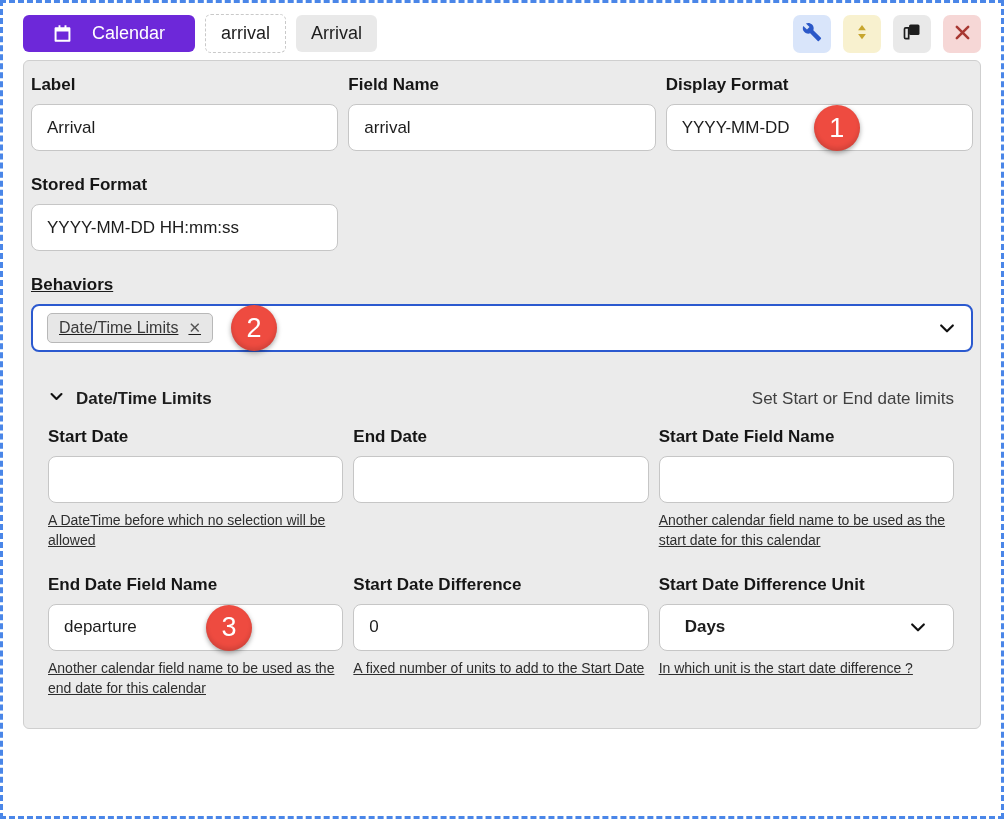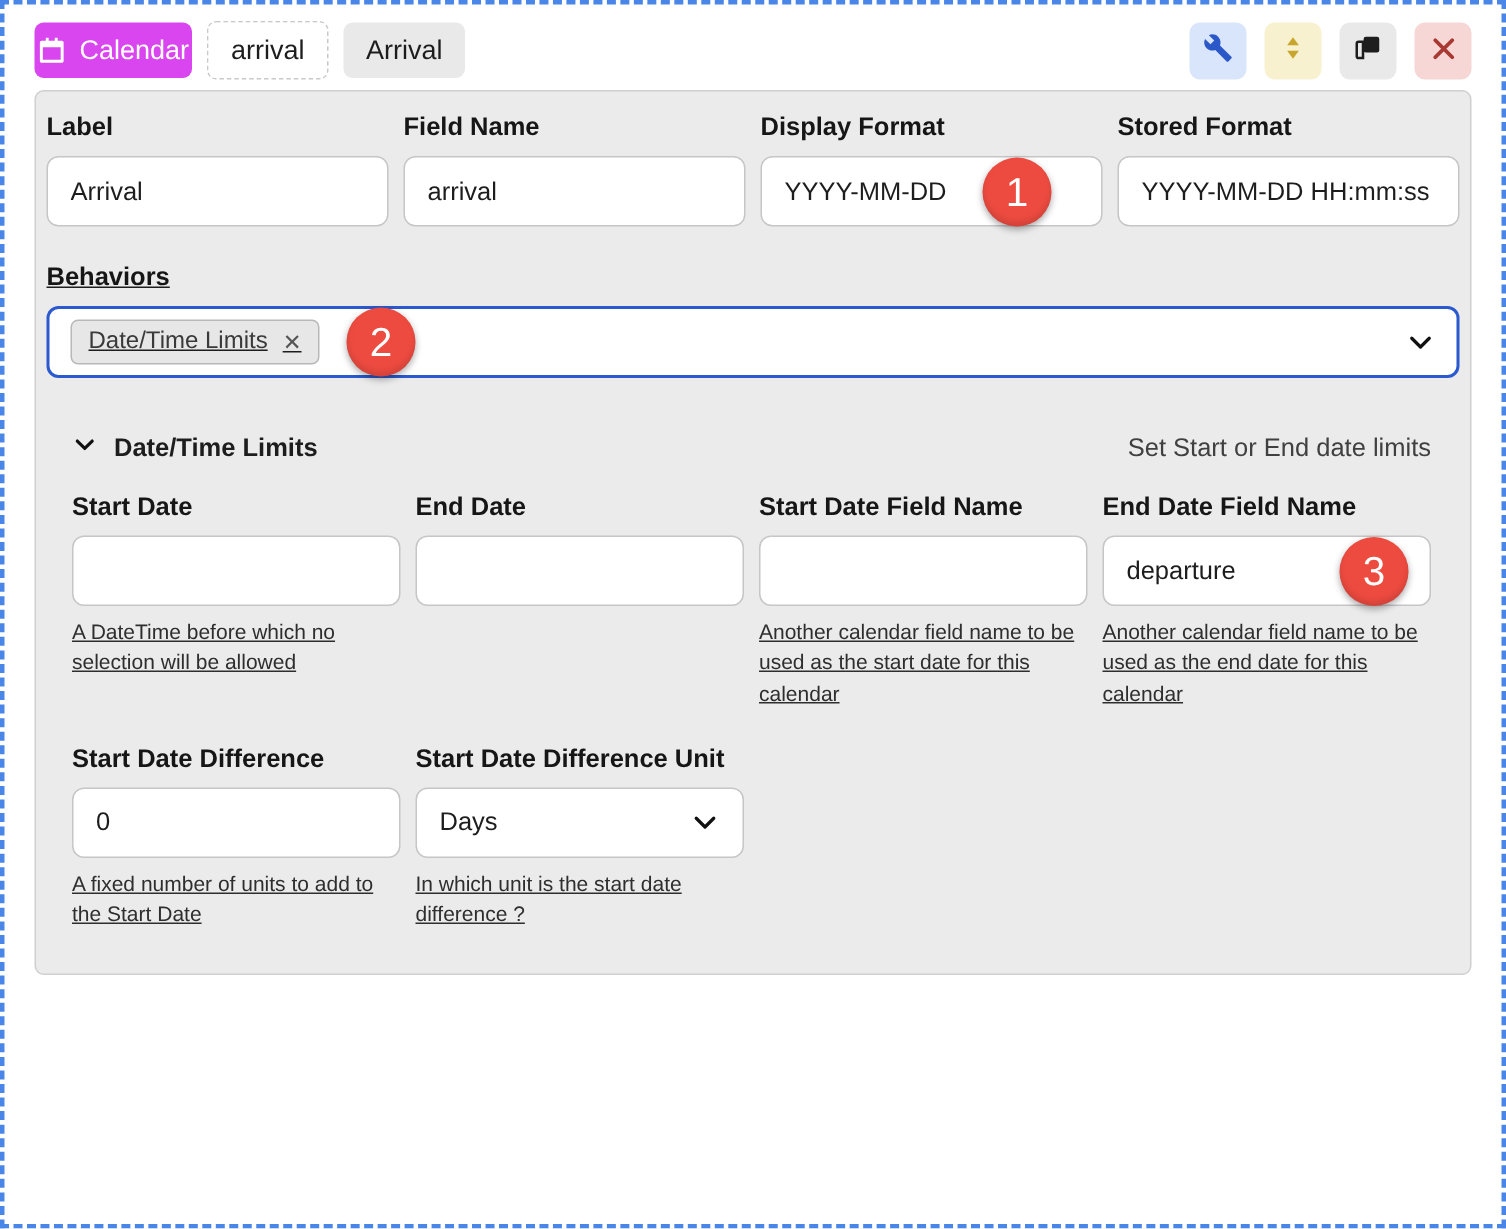--- a/index.html
+++ b/index.html
@@ -16,24 +16,24 @@
     border: 3px dashed #4a86e8;
     background: #fff;
   }
   
   .hdr {
     display: flex; align-items: center;
     padding: 11px 20px 0 20px;
     gap: 10px;
   }
   .type-badge {
-    display: inline-flex; align-items: center; gap: 9px;
-    background: #d946ef; color: #fff;
+    display: inline-flex; align-items: center; gap: 20px;
+    background: #6d28d9; color: #fff;
     font-size: 18px;
-    padding: 8px 2px; border-radius: 6px;
+    padding: 8px 30px; border-radius: 6px;
   }
   .type-badge svg { display:block; }
   .chip {
     font-size: 18px; padding: 8px 15px; border-radius: 6px;
   }
   .chip.dashed { background:#fff; border: 1px dashed #c9c9c9; }
   .chip.gray { background:#e9e9e9; }
   .hdr-spacer { flex: 1; }
   .icon-btn {
     width: 38px; height: 38px; border: none; border-radius: 7px;
@@ -47,21 +47,21 @@
   
   .panel {
     margin: 7px 20px 0 20px;
     background: #ebebeb;
     border: 1px solid #cfcfcf;
     border-radius: 6px;
     padding: 14px 7px 30px 7px;
   }
   .grid2 {
     display: grid;
-    grid-template-columns: 1fr 1fr 1fr 1fr;
+    grid-template-columns: 1fr 1fr 1fr;
     column-gap: 10px;
     row-gap: 24px;
   }
   .fld-label {
     font-size: 17px; font-weight: bold; margin-bottom: 9px; color:#161616;
   }
   .ctrl { position: relative; }
   .tbox {
     width: 100%; height: 47px;
     background: #fff;
@@ -102,21 +102,21 @@
     display: flex; align-items: center; gap: 11px; margin-bottom: 18px;
   }
   .section-title { font-size: 17px; font-weight: bold; }
   .section-sub { margin-left: auto; font-size: 17px; color: #404040; }
   .section .grid2 { }
   
   .selbox {
     height: 47px; background: #fff;
     border: 1px solid #c6c6c6; border-radius: 8px;
     display: flex; align-items: center;
-    padding: 0 15px; font-size: 17px; cursor: pointer;
+    padding: 0 25px; font-size: 17px; cursor: pointer; font-weight: bold;
   }
   .selbox .ms-chevron { margin-left: auto; }
   
   .dot {
     position: absolute;
     width: 46px; height: 46px; border-radius: 50%;
     background: #ee4b40;
     box-shadow: 0 2px 5px rgba(0,0,0,.35), inset 0 -3px 4px rgba(0,0,0,.12);
     color: #fff; font-size: 27px;
     display: flex; align-items: center; justify-content: center;

